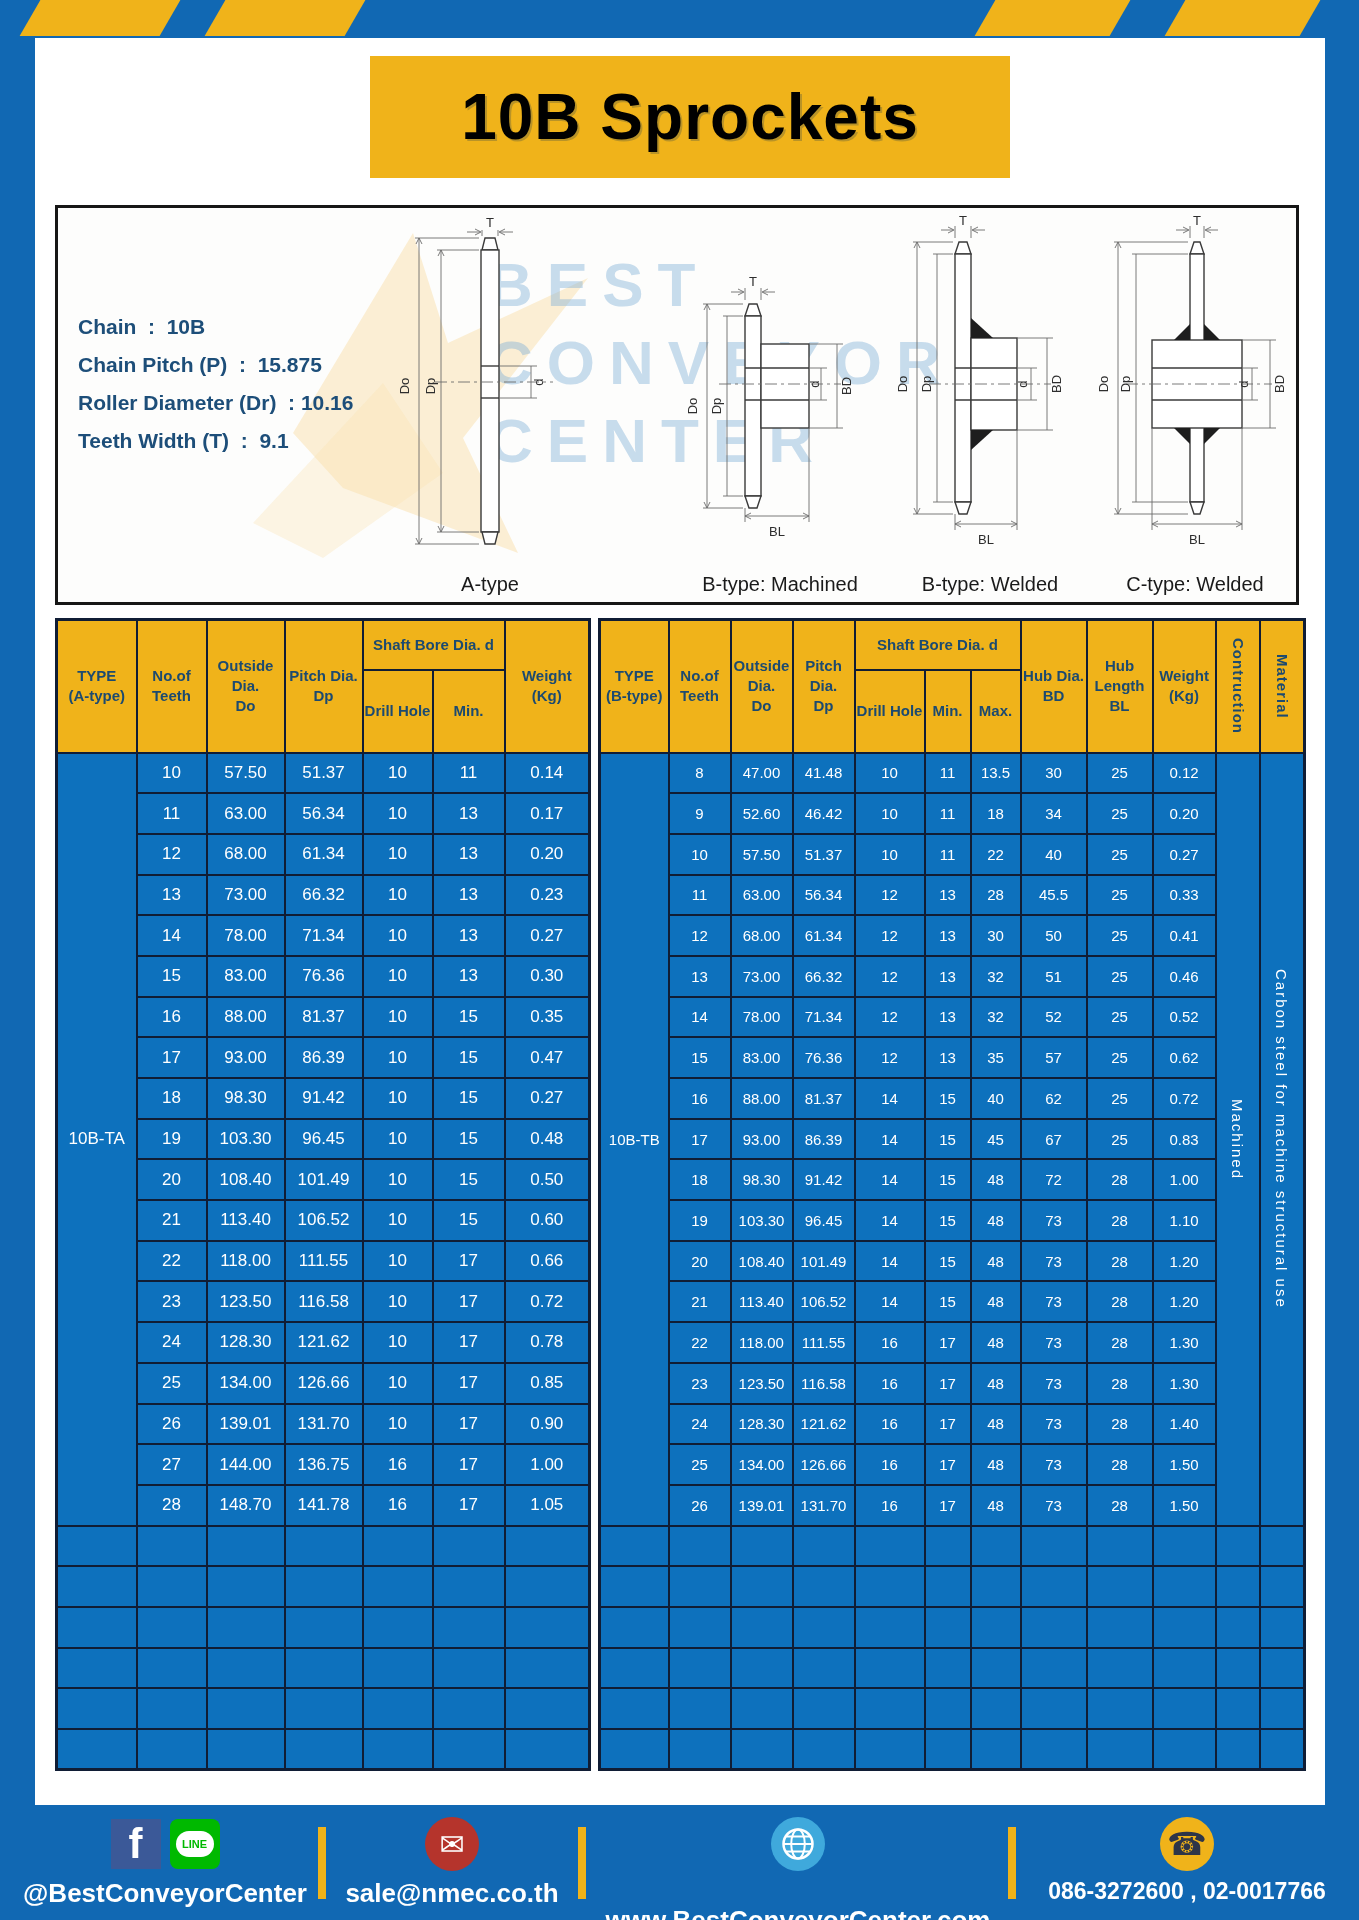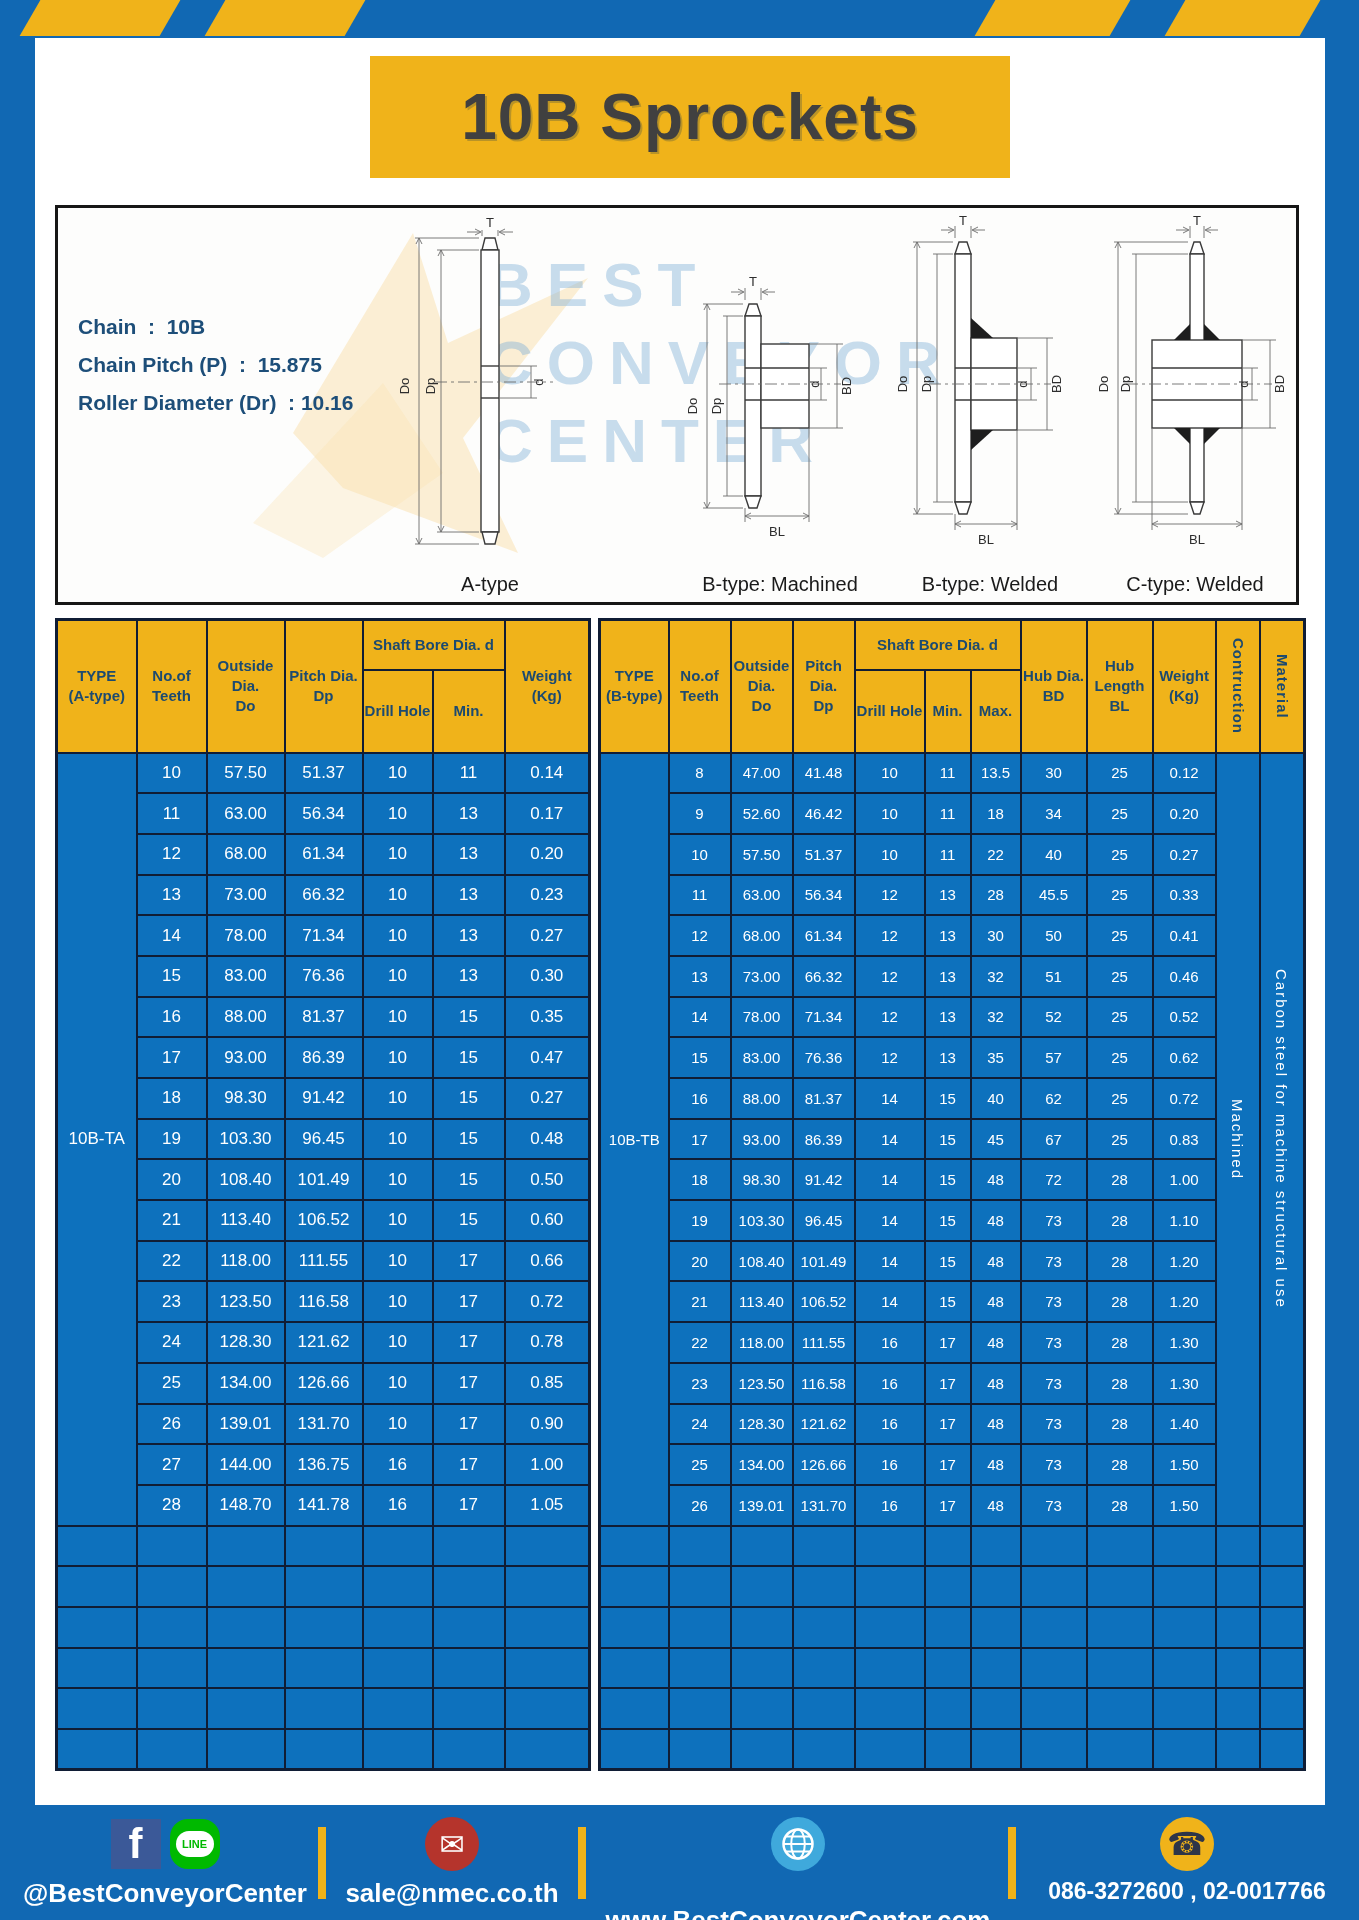--- a/index.html
+++ b/index.html
@@ -5,21 +5,21 @@
   html,body{margin:0;padding:0;}
   .page{position:relative;width:1359px;height:1920px;background:#1168b3;overflow:hidden;
         font-family:"Liberation Sans",sans-serif;}
   
   .top-band{position:absolute;left:0;top:0;width:1359px;height:40px;background:#1168b3;overflow:hidden;}
   .stripe{position:absolute;top:0;height:36px;background:#f0b31a;transform:skewX(-30deg);}
   
   .content{position:absolute;left:35px;top:38px;width:1290px;height:1767px;background:#ffffff;}
   .title-box{position:absolute;left:335px;top:18px;width:640px;height:122px;background:#f0b31a;
              display:flex;align-items:center;justify-content:center;}
-  .title-box h1{margin:12px;font-size:64px;font-weight:bold;color:#404040;letter-spacing:1px;
+  .title-box h1{margin:12px;font-size:64px;font-weight:bold;color:#000000;letter-spacing:1px;
                 text-shadow:2px 2px 0 rgba(20,50,80,.25);}
   
   .diagram-box{position:absolute;left:20px;top:167px;width:1244px;height:400px;background:#fdfdfc;
                border:3px solid #161616;box-sizing:border-box;overflow:hidden;}
   .wm-graphic{position:absolute;left:175px;top:15px;z-index:0;opacity:.4;}
   .watermark{position:absolute;left:430px;top:38px;width:500px;z-index:0;text-align:left;
              font-weight:bold;font-size:62px;line-height:78px;letter-spacing:14px;
              color:rgba(125,175,215,.42);}
   .specs{position:absolute;left:20px;top:100px;z-index:2;}
   .spec-line{font-size:21px;font-weight:bold;color:#1d4e79;line-height:38px;white-space:pre;}
@@ -43,21 +43,21 @@
   tbody tr{height:40.7px;}
   .type-cell{font-size:17px;}
   .v-head{writing-mode:vertical-rl;letter-spacing:1px;padding:4px 0;}
   .v-cell{writing-mode:vertical-rl;font-size:15px;letter-spacing:2px;}
   
   .footer{position:absolute;left:0;top:1805px;width:1359px;height:115px;}
   .f-item{position:absolute;top:10px;display:flex;flex-direction:column;align-items:center;gap:5px;}
   .f-icons{display:flex;gap:9px;align-items:center;height:58px;}
   .icon-fb{width:50px;height:50px;background:#3b5998;color:#fff;display:flex;align-items:center;
            justify-content:center;font-size:42px;font-weight:bold;}
-  .icon-line{width:50px;height:50px;background:#00b900;border-radius:18px;display:flex;
+  .icon-line{width:50px;height:50px;background:#00b900;border-radius:8px;display:flex;
              align-items:center;justify-content:center;}
   .line-bubble{background:#fff;width:38px;height:26px;border-radius:13px;color:#00b900;
                font-size:11px;font-weight:bold;display:flex;align-items:center;justify-content:center;}
   .icon-mail{width:54px;height:54px;border-radius:50%;background:#b5342c;color:#fff;display:flex;
              align-items:center;justify-content:center;font-size:30px;}
   .icon-globe{width:54px;height:54px;border-radius:50%;background:#3fa9dc;display:flex;
               align-items:center;justify-content:center;}
   .icon-phone{width:54px;height:54px;border-radius:50%;background:#f0b31a;color:#2e3548;display:flex;
               align-items:center;justify-content:center;font-size:32px;}
   .f-text{color:#fff;font-weight:bold;font-size:26px;white-space:nowrap;}
@@ -92,20 +92,21 @@
       <div class="watermark">
         <div>BEST</div>
         <div>CONVEYOR</div>
         <div>CENTER</div>
       </div>
 
       <div class="specs">
         <div class="spec-line">Chain  :  10B</div>
         <div class="spec-line">Chain Pitch (P)  :  15.875</div>
         <div class="spec-line">Roller Diameter (Dr)  : 10.16</div>
+        <div class="spec-line">Teeth Width (T)  :  9.1</div>
       </div>
 
       <div class="diagram" style="left:327px;">
         <svg class="dwg" width="210" height="340" viewBox="0 0 210 340">
           <line class="thin" x1="97" y1="14" x2="97" y2="20"></line>
             <line class="thin" x1="113" y1="14" x2="113" y2="20"></line>
           <line class="thin" x1="82" y1="16" x2="95" y2="16"></line>
             <line class="thin" x1="115" y1="16" x2="128" y2="16"></line>
           <path class="thin" d="M90,13 L96,16 L90,19 M120,13 L114,16 L120,19"></path>
           <polygon class="plate" points="100,22 110,22 113,34 97,34"></polygon>

